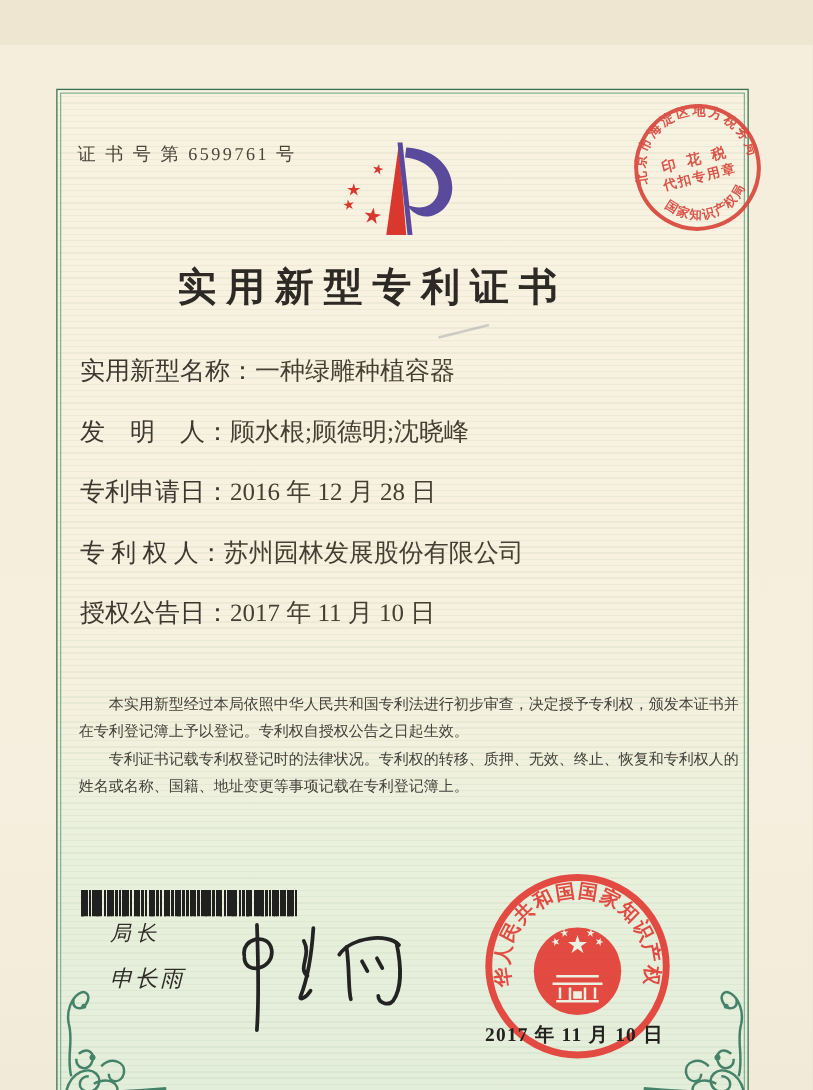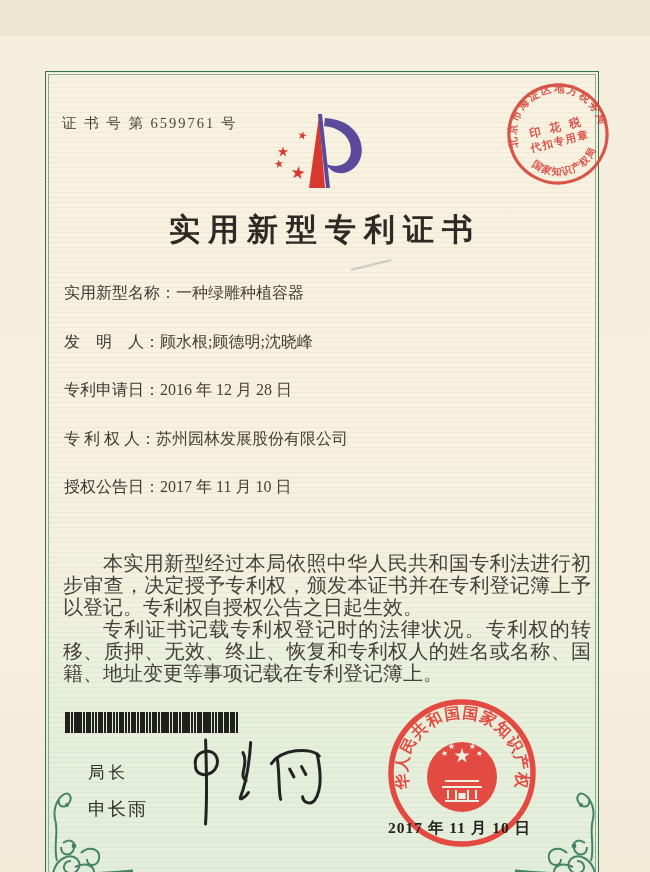--- a/index.html
+++ b/index.html
@@ -29,40 +29,40 @@
   .bottom-band{
     position:absolute;left:58px;top:839px;width:528px;height:7px;
     background:linear-gradient(180deg,#7fb393 0%,#438061 45%,#b99e6b 55%,#3c7a5b 100%);
     border-radius:2px;
   }
   .abs{position:absolute;}
   .cert-no{
     left:62px;top:78px;font-size:14.5px;letter-spacing:2px;color:#4a453c;z-index:3;
   }
   .title{
-    left:0;top:173px;width:650px;text-align:center;
+    left:0;top:173px;width:596px;text-align:center;
     font-size:31px;font-weight:bold;letter-spacing:8px;color:#2d2a26;z-index:3;
   }
   .fields{left:64px;top:247px;width:520px;z-index:3;}
-  .field-row{height:48.5px;font-size:16px;color:#3c382f;white-space:nowrap;}
+  .field-row{height:48.5px;font-size:20px;color:#3c382f;white-space:nowrap;}
   .field-row .lbl{color:#3c382f;}
   .field-row .val{color:#453f33;}
   .body-text{
     left:63px;top:516px;width:528px;z-index:3;
-    font-size:20px;line-height:22px;color:#44403a;text-align:justify;
+    font-size:12px;line-height:22px;color:#44403a;text-align:justify;
   }
   .body-text p{margin:0;text-indent:2em;}
   .barcode{
     left:65px;top:676px;width:173px;height:21px;z-index:3;
     background-image:
       repeating-linear-gradient(90deg,#20201e 0 2px,rgba(0,0,0,0) 2px 3px),
       repeating-linear-gradient(90deg,#20201e 0 1px,rgba(0,0,0,0) 1px 7px),
       repeating-linear-gradient(90deg,#20201e 0 3px,rgba(0,0,0,0) 3px 11px);
   }
-  .signer{left:88px;top:726px;z-index:4;color:#2f2c27;}
+  .signer{left:88px;top:700px;z-index:4;color:#2f2c27;font-style:italic;}
   .signer .t{font-size:16.5px;letter-spacing:4px;}
   .signer .n{font-size:18px;letter-spacing:2px;margin-top:13px;}
   .signature{left:188px;top:696px;z-index:4;}
   .seal{left:382px;top:657px;z-index:3;opacity:0.95;}
   .issue-date{
     left:388px;top:782px;z-index:5;font-size:15.5px;font-weight:600;
     color:#23211e;letter-spacing:1px;white-space:nowrap;
   }
   .tax-stamp{left:498px;top:38px;z-index:4;opacity:0.92;}
   .logo{left:262px;top:74px;z-index:3;}

